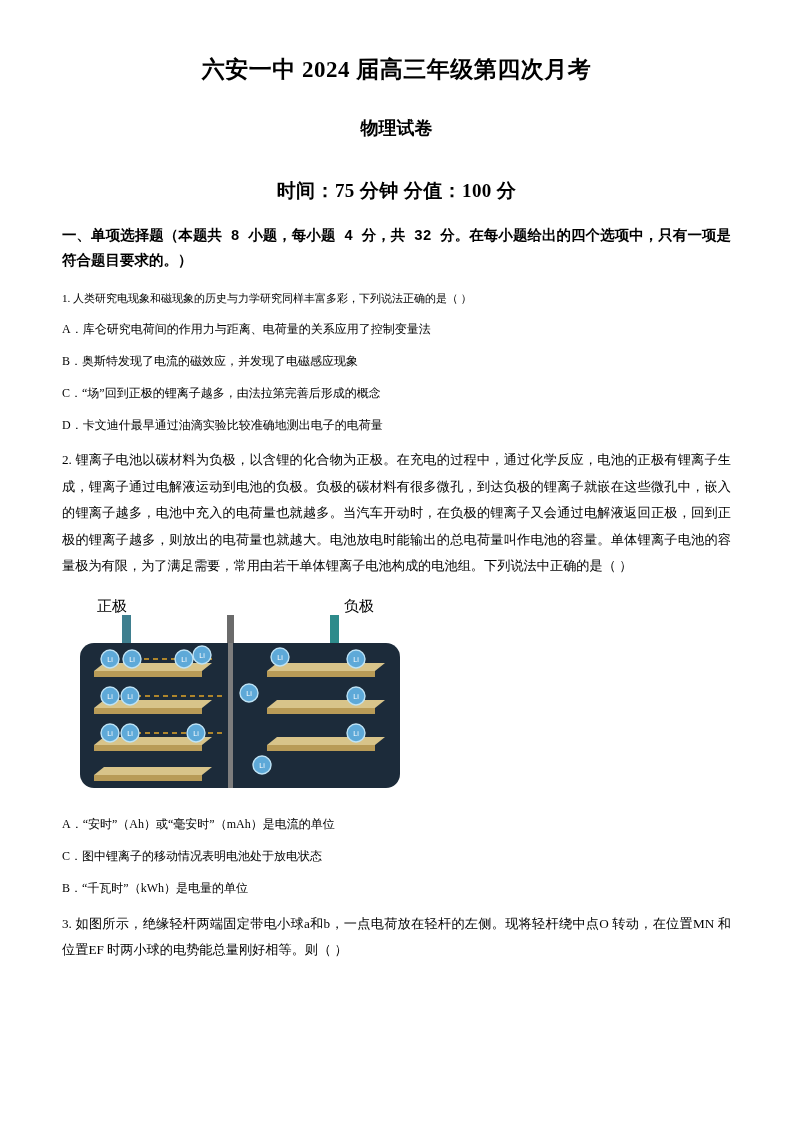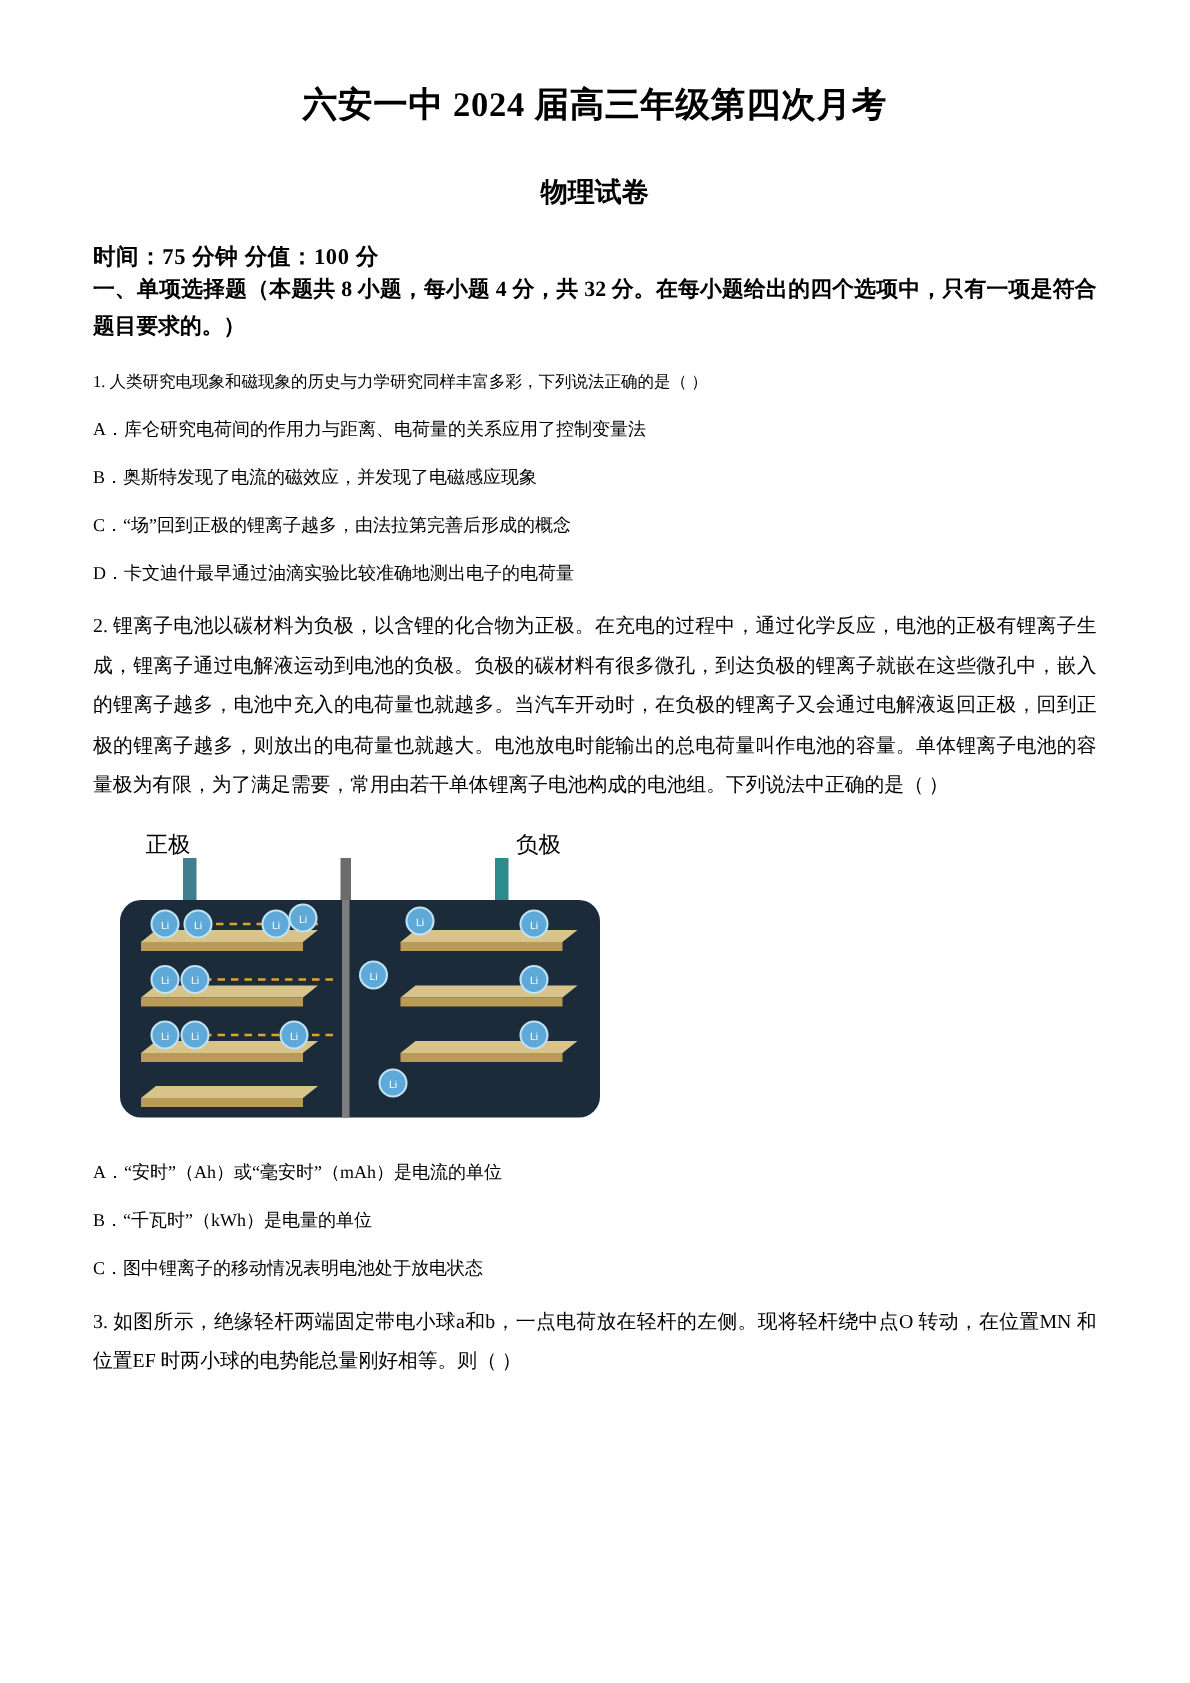--- a/index.html
+++ b/index.html
@@ -28,30 +28,33 @@
     letter-spacing: 0.5px;
     margin-top: 54px;
   }
   .subtitle {
     text-align: center;
     font-size: 18px;
     font-weight: bold;
     margin-top: 31px;
   }
   .metaline {
-    font-size: 15px;
-    font-weight: bold;
-    margin-top: 22px;
+    text-align: center;
+    font-size: 19px;
+    font-weight: bold;
+    margin-top: 38px;
     letter-spacing: 0.4px;
   }
   .section-head {
     font-size: 14.5px;
     font-weight: bold;
+    margin-top: 20px;
     line-height: 1.75;
     text-align: justify;
+    font-family: Liberation Mono, monospace;
   }
   .q {
     font-size: 11px;
     line-height: 1.95;
     margin-top: 13px;
     text-align: justify;
   }
   .q-body {
     font-size: 13.2px;
     line-height: 2.0;
@@ -179,21 +182,21 @@
             <text x="284" y="143">Li</text>
 
           <circle cx="190" cy="172" r="9" fill="#5ea9d8" stroke="#bfe3f5" stroke-width="1.4"></circle>
             <text x="190" y="175">Li</text>
         </g>
       </g>
     </svg>
   </div>
 
   <div class="opt">A．“安时”（Ah）或“毫安时”（mAh）是电流的单位</div>
+  <div class="opt">C．图中锂离子的移动情况表明电池处于放电状态</div>
   <div class="opt">B．“千瓦时”（kWh）是电量的单位</div>
-  <div class="opt">C．图中锂离子的移动情况表明电池处于放电状态</div>
 
   <div class="q-body">
     <span>3.</span>
     <span>如图所示，绝缘轻杆两端固定带电小球a和b，一点电荷放在轻杆的左侧。现将轻杆绕中点O 转动，在位置MN 和位置EF 时两小球的电势能总量刚好相等。则（      ）</span>
   </div>
 
 </div>
 
 </body></html>

